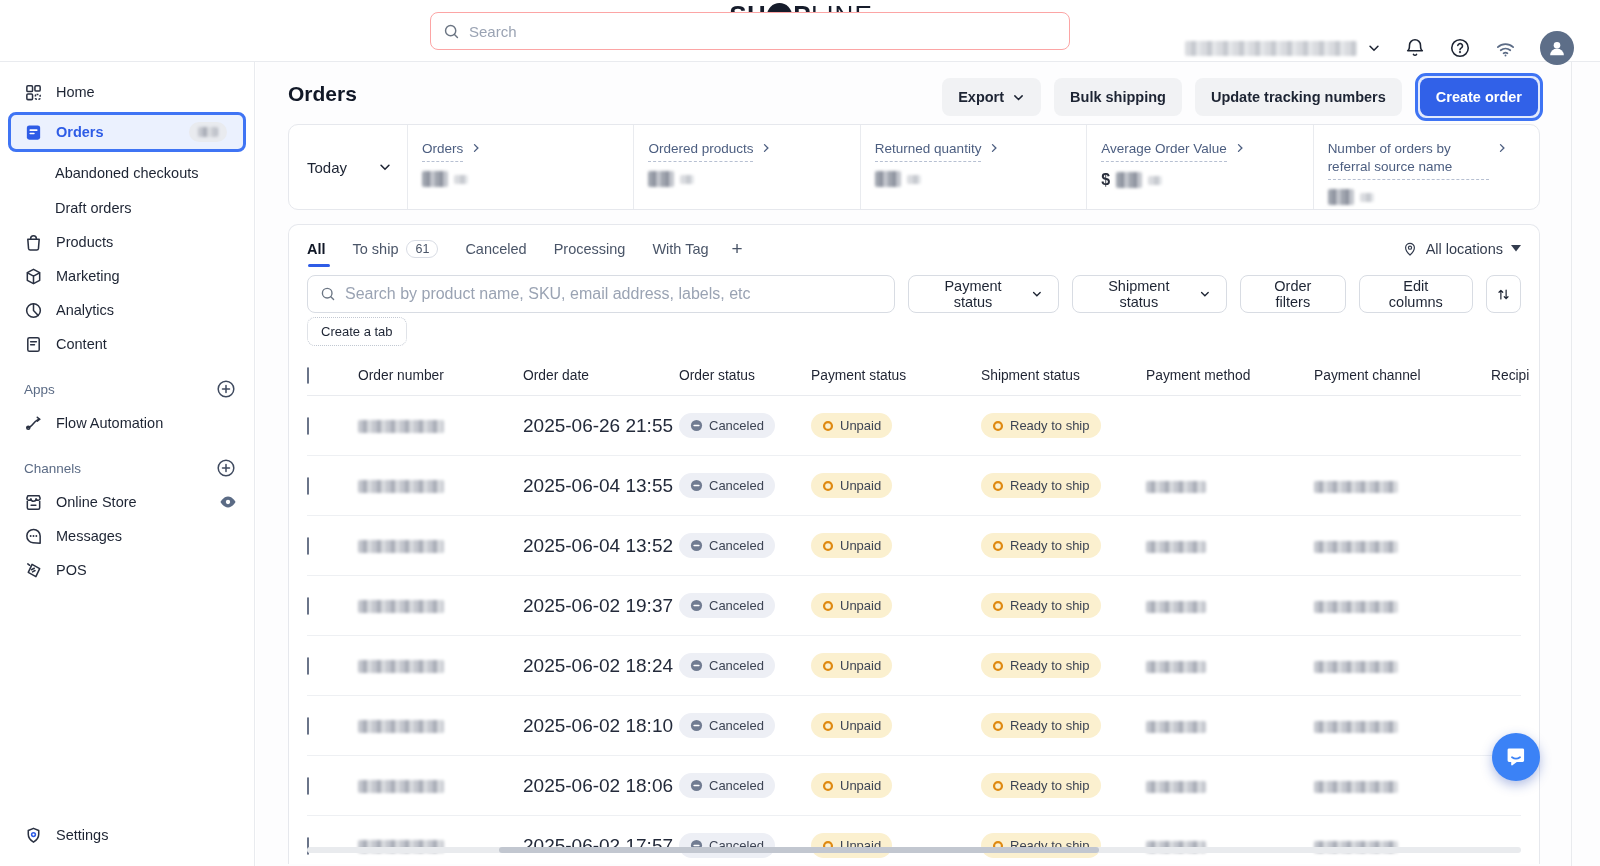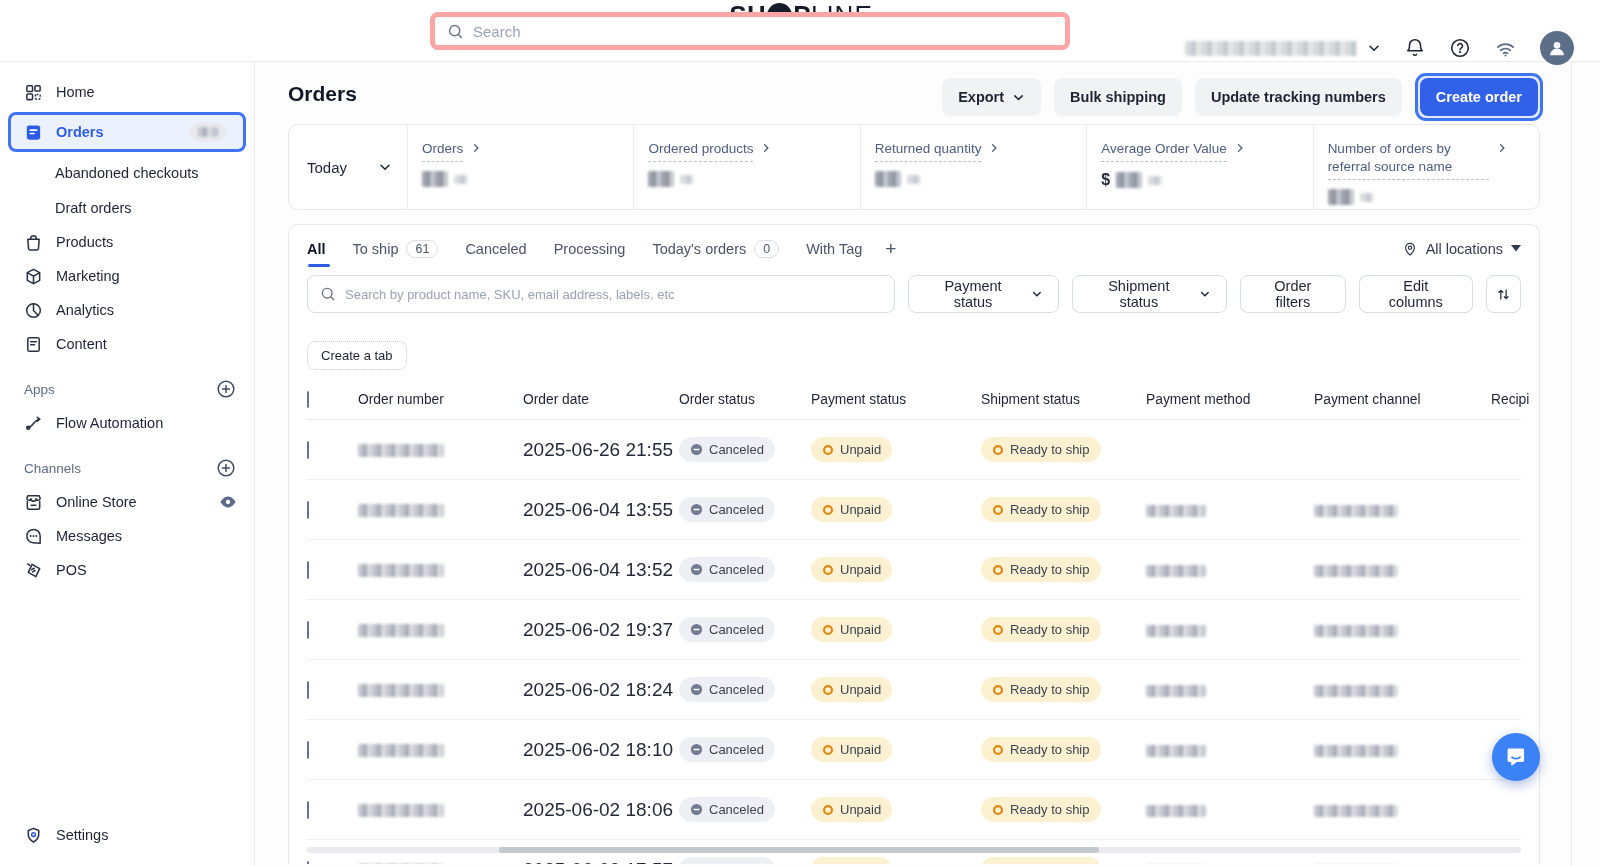--- a/index.html
+++ b/index.html
@@ -17,21 +17,21 @@
   
   .topbar { position:absolute; top:0; left:0; width:1600px; height:62px; background:#fff;
             border-bottom:1px solid #e9ebef; display:flex; align-items:center; z-index:30;flex-direction:column; }
   .logo-area { display:flex; align-items:center; gap:10px; padding-left:26px; cursor:pointer; }
   .logo { font-size:26px; font-weight:800; letter-spacing:.4px; color:#161c2b; display:flex; align-items:center; }
   .logo .thin { font-weight:400; letter-spacing:1px; }
   .logo-o { width:25px; height:25px; border-radius:50%; background:#161c2b; position:relative; margin:0 1px; }
   .logo-o::after { content:""; position:absolute; left:4px; bottom:3px; width:0; height:0;
                    border-left:7px solid transparent; border-right:4px solid transparent; border-top:11px solid #fff;
                    transform:rotate(18deg); }
-  .tb-search { position:absolute; left:430px; top:12px; width:640px; height:38px; border:5px solid #fca5a5;
+  .tb-search { position:absolute; left:430px; top:12px; width:640px; height:38px; border:1px solid #fca5a5;
                border-radius:8px; display:flex; align-items:center; gap:9px; padding:0 12px; background:#fff; }
   .tb-search input { border:none; outline:none; flex:1; font-size:15px; font-family:inherit; color:#1d2433; }
   .tb-search input::placeholder { color:#9aa3b3; }
   .tb-right { margin-left:auto; display:flex; align-items:center; gap:23px; padding-right:26px; }
   .store-switch { display:flex; align-items:center; gap:10px; cursor:pointer; }
   .avatar { width:34px; height:34px; border-radius:50%; background:#5d6e88; display:flex; align-items:center; justify-content:center; }
   .tb-icon { color:#1d2433; cursor:pointer; }
 
   
   .sidebar { position:absolute; top:62px; left:0; bottom:0; width:255px; background:#fff;
@@ -80,27 +80,27 @@
          color:#4a5568; cursor:pointer; white-space:nowrap; }
   .tab.active { color:#111827; font-weight:700; }
   .tab.active::after { content:""; position:absolute; left:1px; bottom:5px; width:22px; height:3px; border-radius:2px; background:#2e5ce6; }
   .tab-badge { border:1px solid #d8dce4; border-radius:999px; padding:1px 8px; font-size:12.5px; color:#4a5568; background:#fff; }
   .tab-plus { color:#4a5568; cursor:pointer; margin-left:-4px; }
   .loc-filter { margin-left:auto; display:flex; align-items:center; gap:8px; color:#333c4e; font-size:14.5px; cursor:pointer; }
 
   .filter-row { display:flex; align-items:center; gap:13px; margin-top:3px; height:38px; }
   .search-box { width:588px; height:38px; border:1px solid #d8dce3; border-radius:8px; display:flex; align-items:center;
                 gap:9px; padding:0 12px; background:#fff; flex:none; }
-  .search-box input { border:none; outline:none; flex:1; font-size:13px; font-family:inherit; color:#b91c1c; }
+  .search-box input { border:none; outline:none; flex:1; font-size:16px; font-family:inherit; color:#b91c1c; }
   .search-box input::placeholder { color:#9aa3b3; }
   .fbtn { height:38px; padding:0 15px; border:1px solid #d8dce3; border-radius:8px; background:#fff; color:#1d2433;
           font-size:14.5px; font-weight:500; font-family:inherit; display:inline-flex; align-items:center; gap:9px; cursor:pointer; }
   .sort-btn { margin-left:auto; width:36px; padding:0; justify-content:center; }
 
-  .create-tab { margin-top:28px; display:inline-flex; align-items:center; height:29px; padding:0 13px;
+  .create-tab { margin-top:4px; display:inline-flex; align-items:center; height:29px; padding:0 13px;
                 border:1px dotted #c2c8d2; border-radius:8px; font-size:13px; color:#1d2433; background:#fff; cursor:pointer; }
 
   .grid-row { display:grid; grid-template-columns:51px 165px 156px 132px 170px 165px 168px 177px 1fr;
               align-items:center; white-space:nowrap; }
   .thead { height:41px; margin-top:9px; border-bottom:1px solid #e9ebef; font-size:13.8px; font-weight:500; color:#1f2433; }
   .trow { height:60px; border-bottom:1px solid #eef0f3; cursor:pointer; }
   .checkbox { width:18px; height:18px; border:1.6px solid #6a7489; border-radius:5px; background:#fff; cursor:pointer; }
   .date { font-size:19px; color:#232a3a; }
   .pill { display:inline-flex; align-items:center; gap:6px; border-radius:999px; padding:5px 11px; font-size:13px; color:#3d4454; }
   .pill.gray { background:#edeff5; }
@@ -453,24 +453,20 @@
   </div>
         <div class="tab">
     <span class="tl">Canceled</span>
 
   </div>
         <div class="tab">
     <span class="tl">Processing</span>
 
   </div>
         <div class="tab">
-    <span class="tl">Today's orders</span>
-    <span class="tab-badge" style="display: inline-block;">0</span>
-  </div>
-        <div class="tab">
     <span class="tl">With Tag</span>
 
   </div>
         <span class="tab-plus" style="font-size: 19px;">+</span>
         <div class="loc-filter" id="loc-filter">
         <svg width="16" height="16" viewBox="0 0 20 20" fill="none" stroke="#333c4e" stroke-width="1.5">
             <path d="M10 17.5s-5.5-4.7-5.5-9a5.5 5.5 0 0 1 11 0c0 4.3-5.5 9-5.5 9z"></path>
             <circle cx="10" cy="8.3" r="2"></circle>
           </svg>
         <span>All locations</span>

